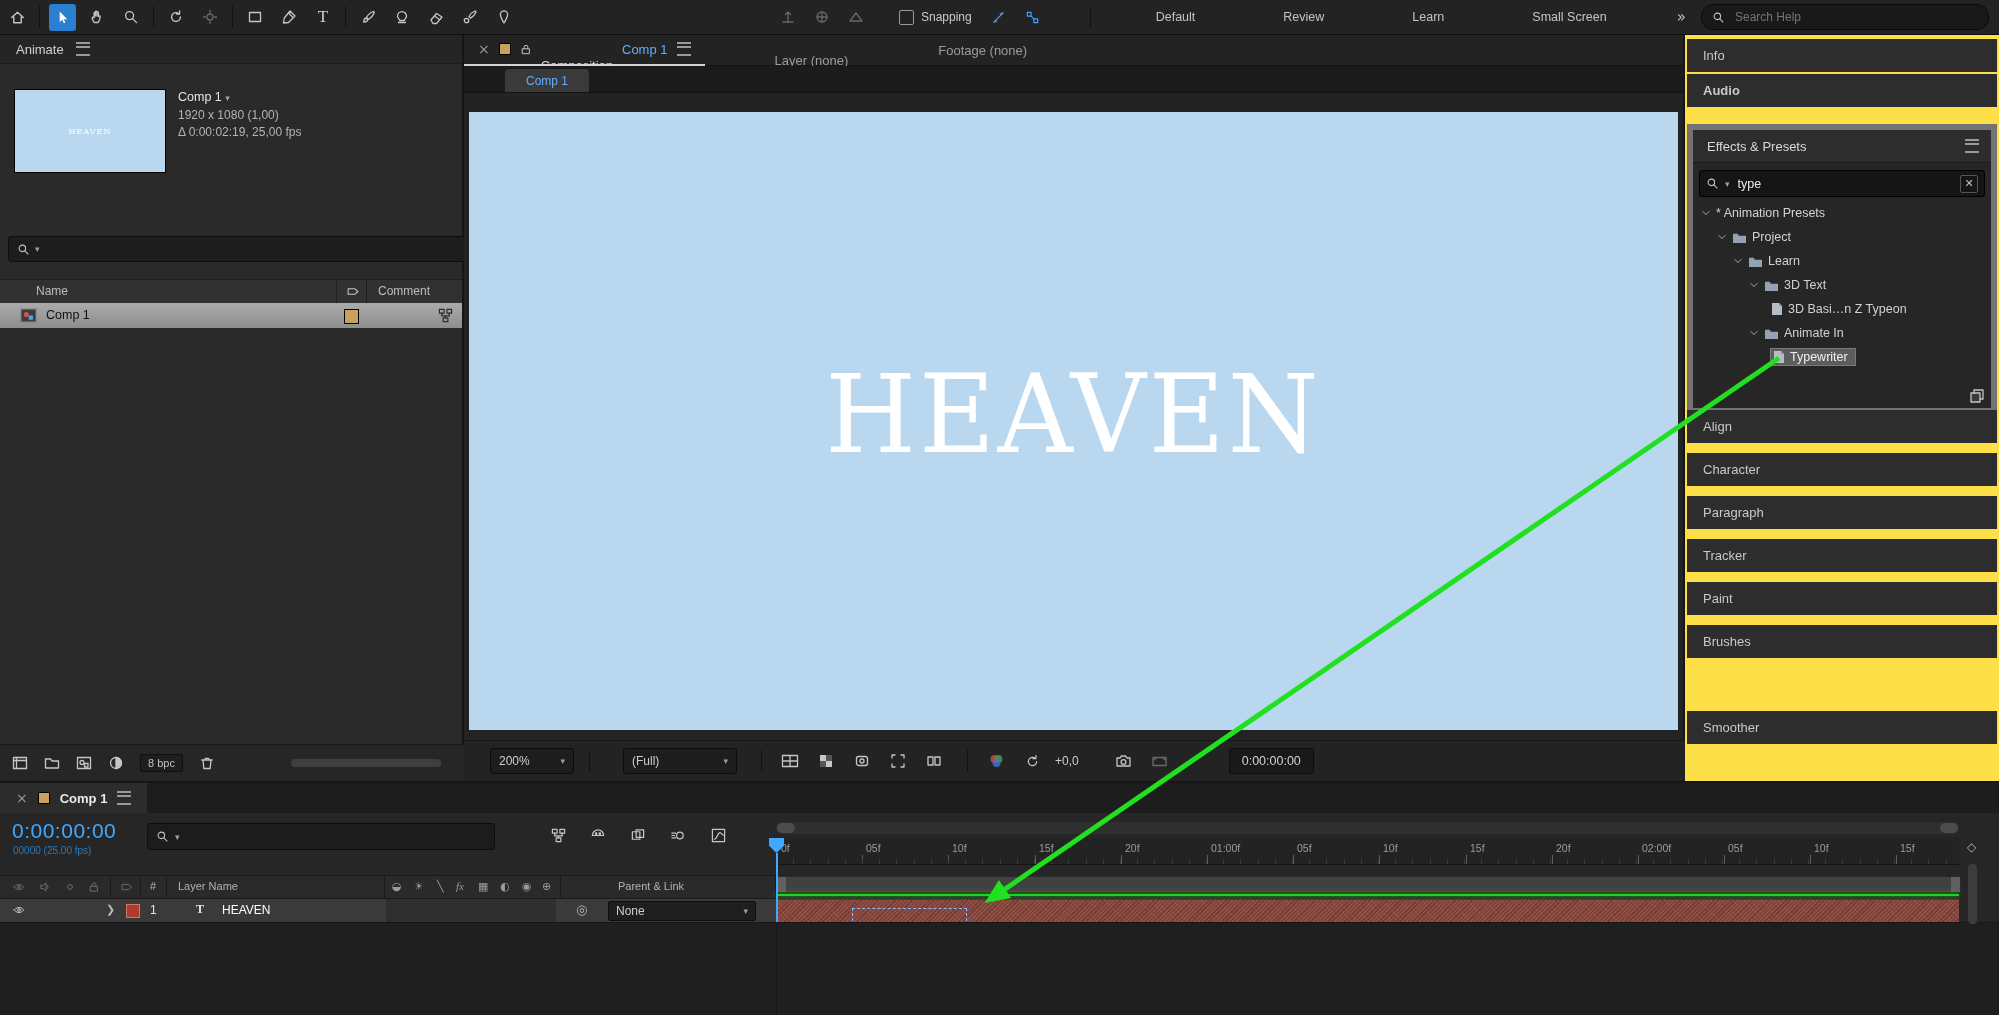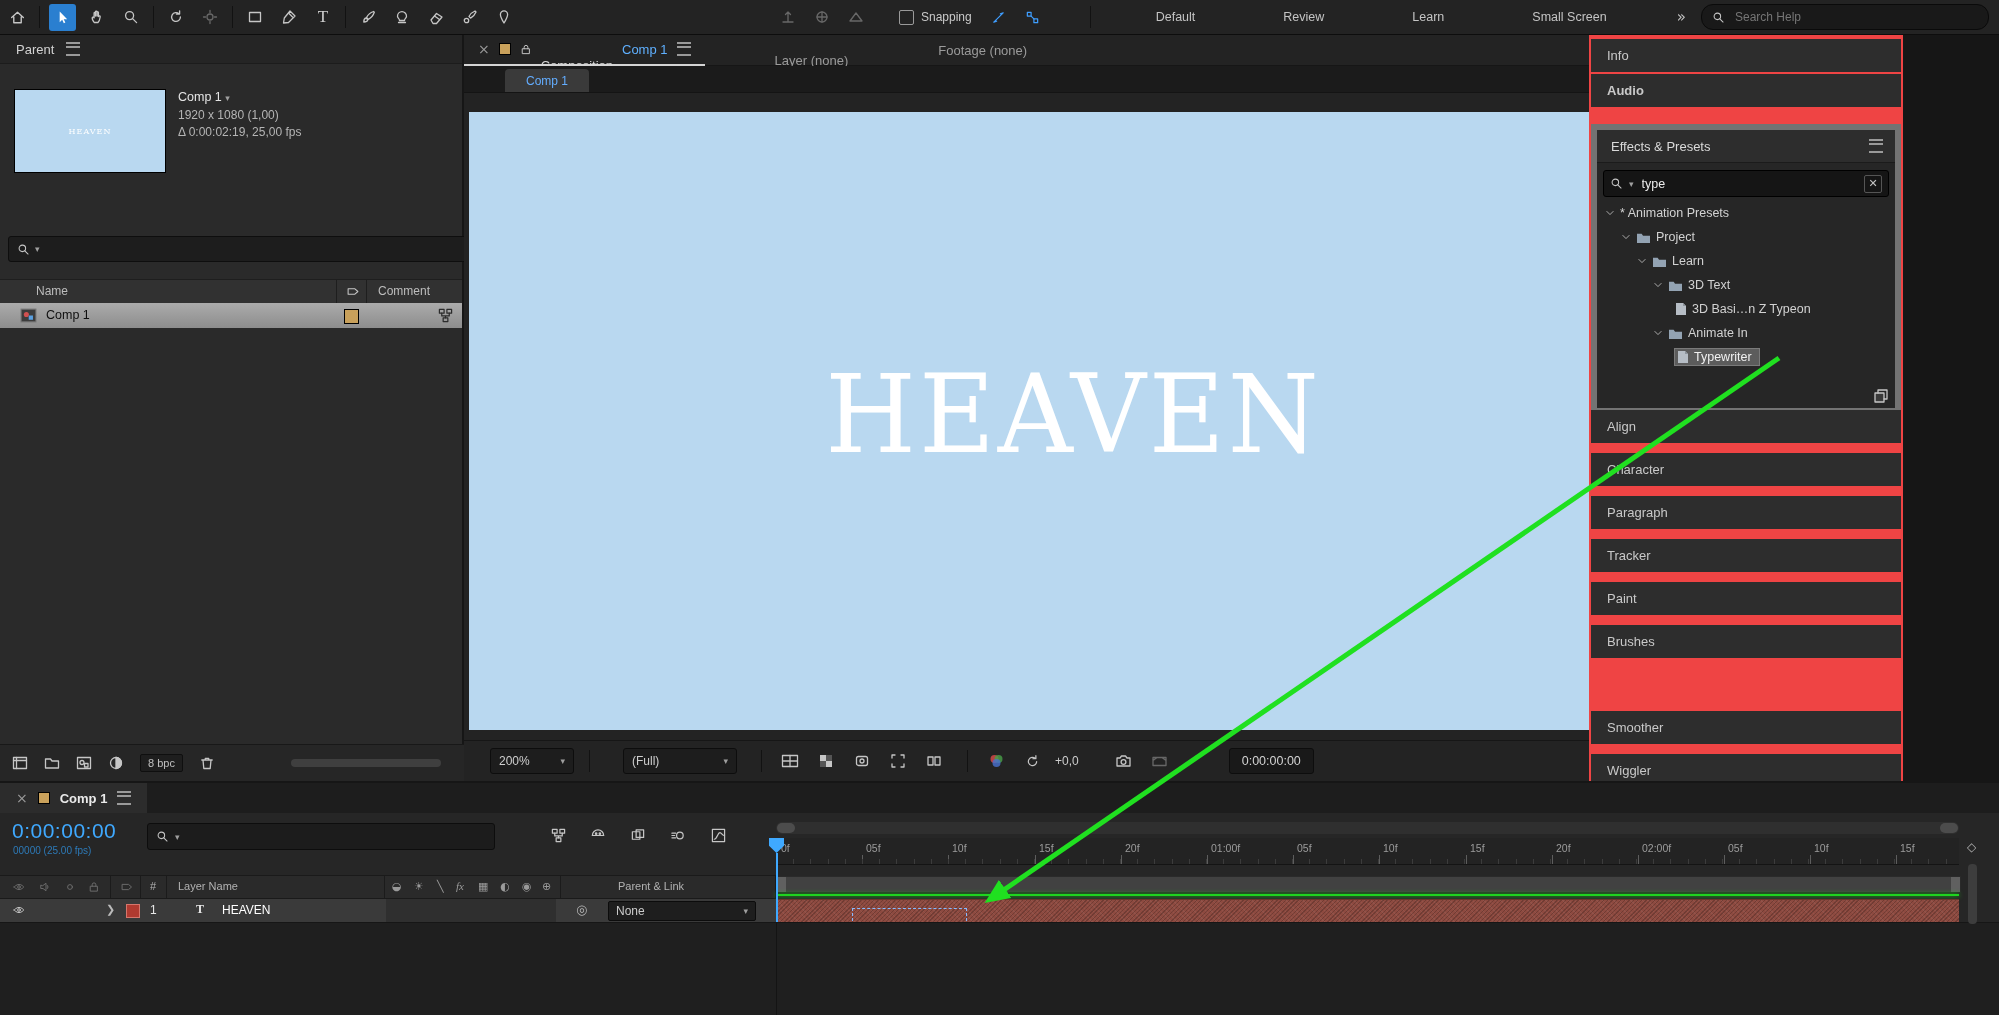--- a/index.html
+++ b/index.html
@@ -69,21 +69,21 @@
              transform:scaleY(1.05);margin-top:-14px;}
   .vp-bottom{position:absolute;left:0;bottom:0;width:100%;height:40px;background:#232323;border-top:1px solid #161616;
              display:flex;align-items:center;gap:10px;padding-left:26px;}
   .chip{height:24px;background:#1d1d1d;border:1px solid #0d0d0d;border-radius:3px;display:flex;align-items:center;
         justify-content:space-between;padding:0 8px;color:#cfcfcf;font-size:12px;gap:8px;}
   .caret{font-size:9px;color:#9f9f9f;}
   .timechip{height:24px;background:#191919;border:1px solid #0d0d0d;border-radius:3px;display:flex;align-items:center;
         padding:0 12px;color:#d2d2d2;font-size:12.5px;margin-left:46px;}
 
   
-  .right-panel{position:absolute;left:1589px;top:35px;width:314px;height:746px;background:#ef4444;overflow:hidden;}
+  .right-panel{position:absolute;left:1685px;top:35px;width:314px;height:746px;background:#fde047;overflow:hidden;}
   .rp-row{position:absolute;left:2px;right:2px;height:33px;background:#2d2d2d;display:flex;align-items:center;
           padding-left:16px;color:#c9c9c9;font-size:13px;}
   .rp-effects{position:absolute;left:2px;right:2px;top:89px;height:278px;border:6px solid #737373;background:#262626;}
   .rp-eff-head{height:32px;background:#2d2d2d;display:flex;align-items:center;justify-content:space-between;
           padding:0 12px 0 14px;color:#dadada;font-size:13px;border-bottom:1px solid #1b1b1b;}
   .rp-search{margin:7px 6px 4px 6px;height:25px;background:#151515;border:1px solid #000;border-radius:3px;
           display:flex;align-items:center;padding:0 6px;gap:6px;}
   .rp-search input{background:transparent;border:none;outline:none;color:#ececec;font-size:12.5px;width:210px;
           font-family:"Liberation Sans","DejaVu Sans",sans-serif;}
   .rp-clear{margin-left:auto;width:16px;height:16px;border:1px solid #555;border-radius:2px;color:#c4c4c4;
@@ -278,21 +278,21 @@
       <svg class="s" width="13" height="13" viewBox="0 0 16 16">
           <circle cx="6.6" cy="6.6" r="4"></circle>
           <path d="M9.6 9.6l4 4"></path>
         </svg>
       <input placeholder="Search Help" style="">
     </div>
   </div>
 
   <div class="project-panel">
     <div class="pp-header">
-      <span>Parent</span>
+      <span>Animate</span>
       <span class="menu-ic"></span>
     </div>
     <div class="pp-thumb">
       <span>HEAVEN</span>
     </div>
     <div class="pp-info">
       <div class="t1">
         <span>Comp 1</span> <span class="caret glyph">▾</span>
       </div>
       <div class="t2">1920 x 1080 (1,00)</div>
@@ -536,21 +536,20 @@
       </div>
     </div>
 
     <div class="rp-coll" style="top:375px;">Align</div>
     <div class="rp-coll" style="top:418px;">Character</div>
     <div class="rp-coll" style="top:461px;">Paragraph</div>
     <div class="rp-coll" style="top:504px;">Tracker</div>
     <div class="rp-coll" style="top:590px;">Brushes</div>
     <div class="rp-coll" style="top:547px;">Paint</div>
     <div class="rp-coll" style="top:676px;">Smoother</div>
-    <div class="rp-coll" style="top:719px;">Wiggler</div>
   </div>
 
   <div class="timeline">
     <div class="tl-tabrow">
       <div class="tl-tab">
         <span class="glyph" style="color:#9a9a9a;font-size:14px;">×</span>
         <span class="swatch" style="width:10px;height:10px;"></span>
         <span class="nm">Comp 1</span>
         <span class="menu-ic"></span>
       </div>

